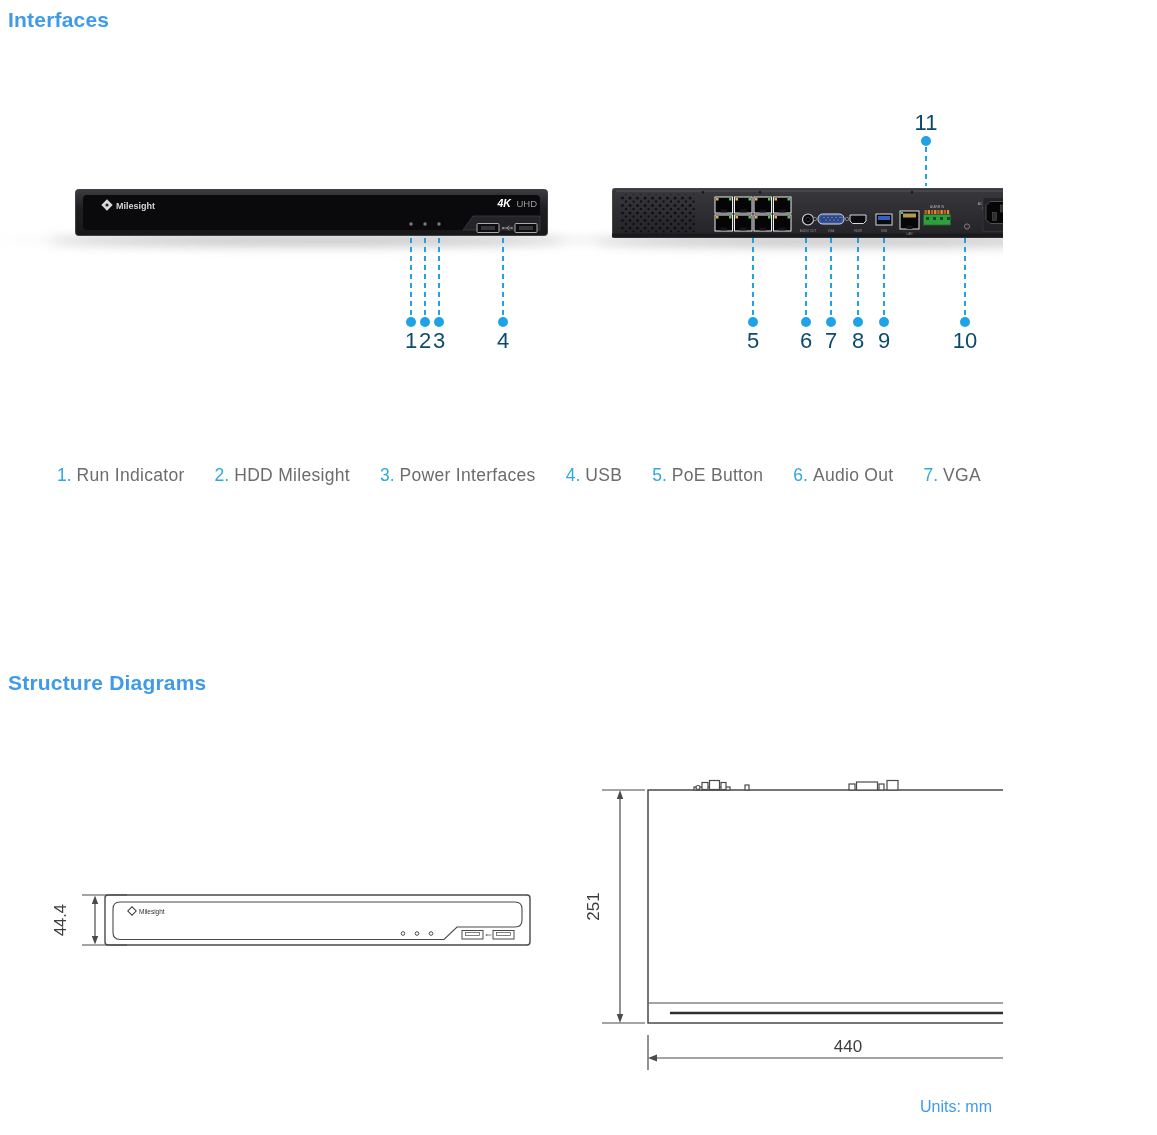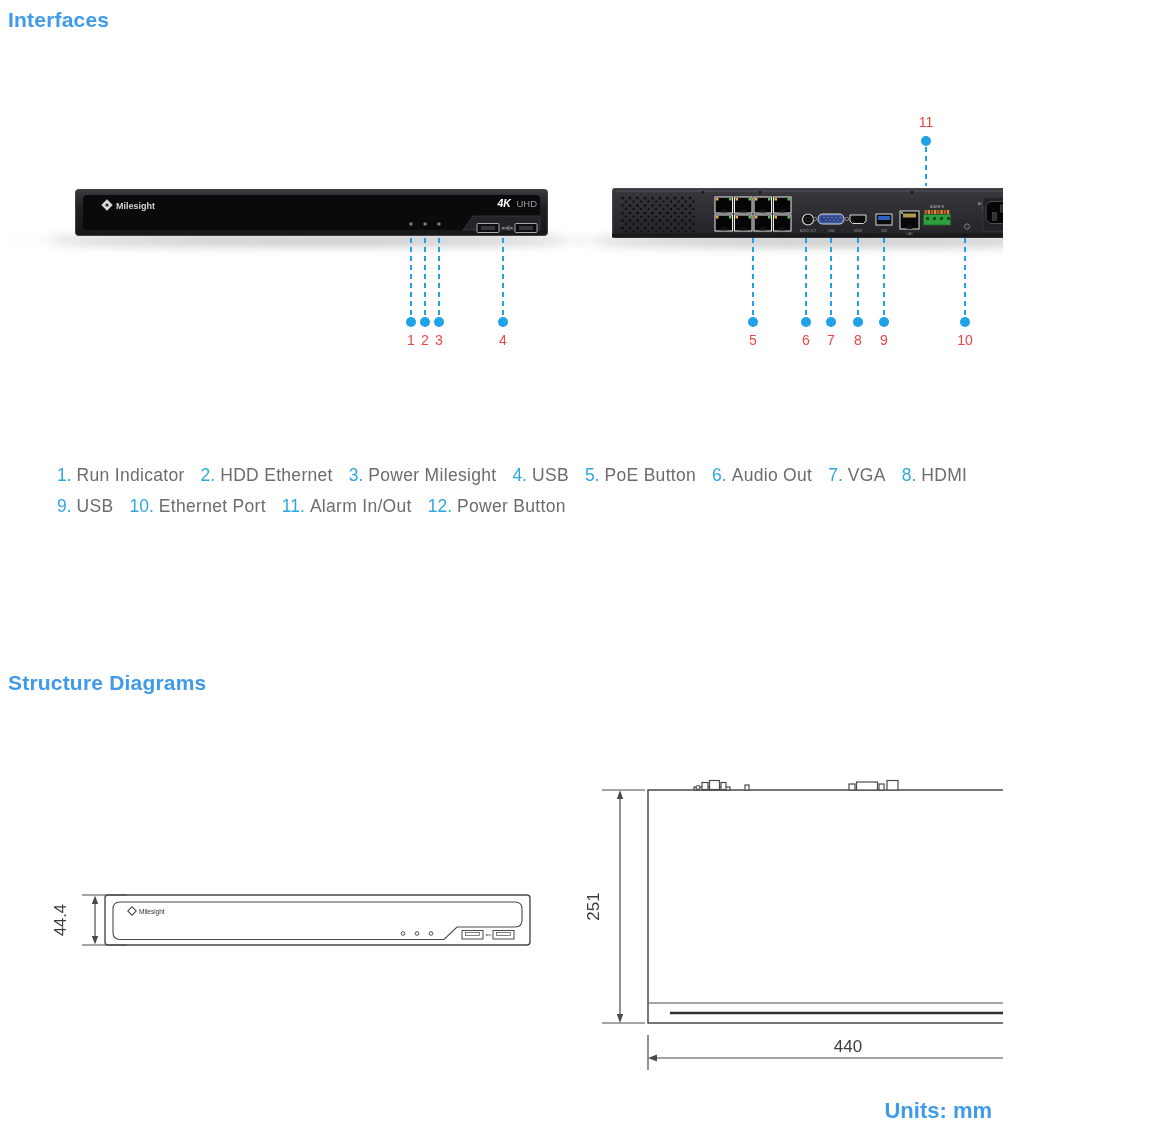--- a/index.html
+++ b/index.html
@@ -14,40 +14,40 @@
   #dev-rear{left:612px;top:187px;width:468px;height:53px;}
 
   .dev-shadow{position:absolute;background:#a8a8a8;border-radius:50%;filter:blur(6px);opacity:.75;}
   #shadow-front{left:48px;top:236px;width:516px;height:9px;}
   #shadow-rear{left:596px;top:237px;width:500px;height:9px;}
   #shadow-band{left:0;top:238px;width:1157px;height:5px;opacity:.25;filter:blur(5px);}
 
   .co{position:absolute;width:22px;display:flex;flex-direction:column;align-items:center;}
   .co-line{width:2px;background:repeating-linear-gradient(180deg,#1fa3e6 0,#1fa3e6 5px,transparent 5px,transparent 9px);}
   .co-dot{width:10px;height:10px;border-radius:50%;background:#1fa3e6;flex:none;}
-  .co-num{font-size:14px;color:#ef4444;line-height:21px;margin-top:3px;}
+  .co-num{font-size:22px;color:#0c4a6e;line-height:21px;margin-top:3px;}
   .co.up .co-line{height:79px;}
   .co.down .co-num{margin-top:0;margin-bottom:3px;}
   .co.down .co-line{height:39px;margin-top:1px;}
   #c1{left:400px;top:238px;} #c2{left:414px;top:238px;} #c3{left:428px;top:238px;}
   #c4{left:492px;top:238px;} #c5{left:742px;top:238px;} #c6{left:795px;top:238px;}
   #c7{left:820px;top:238px;} #c8{left:847px;top:238px;} #c9{left:873px;top:238px;}
   #c10{left:942px;top:238px;margin-left:12px;} #c12{left:1012px;top:238px;}
   #c11{left:915px;top:112px;}
 
   .legend{position:absolute;left:57px;top:464px;width:1060px;font-size:17.5px;}
-  .legend-row{display:flex;gap:16px;margin-bottom:9px;white-space:nowrap;line-height:22px;}
+  .legend-row{display:flex;gap:30px;margin-bottom:9px;white-space:nowrap;line-height:22px;}
   .legend-item .lnum{color:#2fa7e0;margin-right:5px;}
   .legend-item .llabel{color:#6b6c6e;letter-spacing:.3px;}
 
   .diagram{position:absolute;}
   #diag-front{left:50px;top:878px;width:500px;height:95px;}
   #diag-top{left:585px;top:778px;width:510px;height:300px;}
 
-  .units{position:absolute;right:11px;top:1098px;font-size:22px;font-weight:700;color:#3f9be9;}
+  .units{position:absolute;right:11px;top:1098px;font-size:16px;font-weight:400;color:#3f9be9;}
 </style>
 </head>
 <body>
 
 <div class="page">
 
   <div class="heading" id="h-interfaces">Interfaces</div>
 
   <div class="dev-shadow" id="shadow-front"></div>
   <div class="dev-shadow" id="shadow-rear"></div>
@@ -289,33 +289,27 @@
     </div>
   <div class="co up" id="c12">
       <div class="co-line"></div>
       <div class="co-dot"></div>
       <div class="co-num">4</div>
     </div>
 
   <div class="legend">
     <div class="legend-row">
       <span class="legend-item"><span class="lnum">1.</span><span class="llabel">Run Indicator</span></span>
-      <span class="legend-item"><span class="lnum">2.</span><span class="llabel">HDD Ethernet</span></span>
-      <span class="legend-item"><span class="lnum">3.</span><span class="llabel">Power Milesight</span></span>
+      <span class="legend-item"><span class="lnum">2.</span><span class="llabel">HDD Milesight</span></span>
+      <span class="legend-item"><span class="lnum">3.</span><span class="llabel">Power Interfaces</span></span>
       <span class="legend-item"><span class="lnum">4.</span><span class="llabel">USB</span></span>
       <span class="legend-item"><span class="lnum">5.</span><span class="llabel">PoE Button</span></span>
       <span class="legend-item"><span class="lnum">6.</span><span class="llabel">Audio Out</span></span>
       <span class="legend-item"><span class="lnum">7.</span><span class="llabel">VGA</span></span>
       <span class="legend-item"><span class="lnum">8.</span><span class="llabel">HDMI</span></span>
-    </div>
-    <div class="legend-row">
-      <span class="legend-item"><span class="lnum">9.</span><span class="llabel">USB</span></span>
-      <span class="legend-item"><span class="lnum">10.</span><span class="llabel">Ethernet Port</span></span>
-      <span class="legend-item"><span class="lnum">11.</span><span class="llabel">Alarm In/Out</span></span>
-      <span class="legend-item"><span class="lnum">12.</span><span class="llabel">Power Button</span></span>
     </div>
   </div>
 
   <div class="heading" id="h-structure">Structure Diagrams</div>
 
   <div class="diagram" id="diag-front">
     <svg width="500" height="95" viewBox="0 0 500 95">
       <g stroke="#4a4a4a" fill="#ffffff">
         <rect x="55" y="17" width="425" height="50" rx="3" stroke-width="1.4"></rect>
         <path d="M 70,24 H 465 Q 472,24 472,31 V 42 Q 472,49 465,49 H 407 L 394,61.5 H 70 Q 63,61.5 63,54.5 V 31 Q 63,24 70,24 Z" fill="none" stroke-width="1.1"></path>

